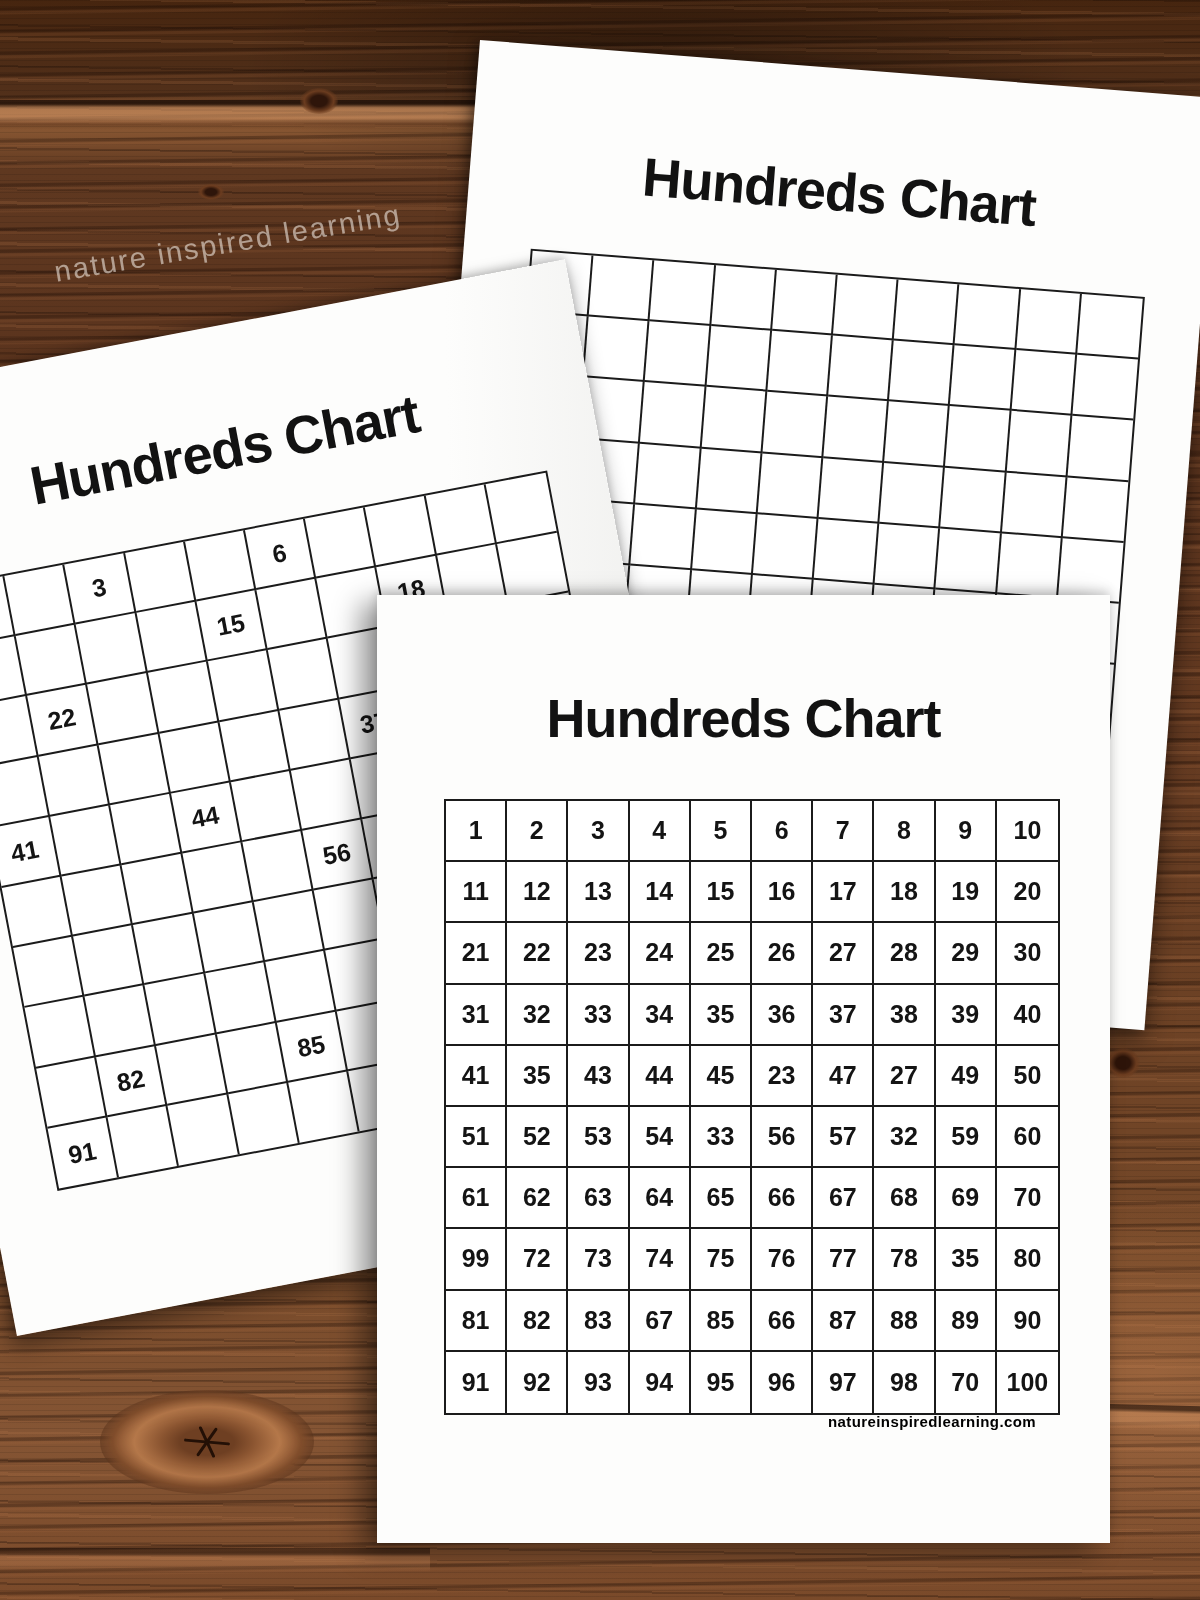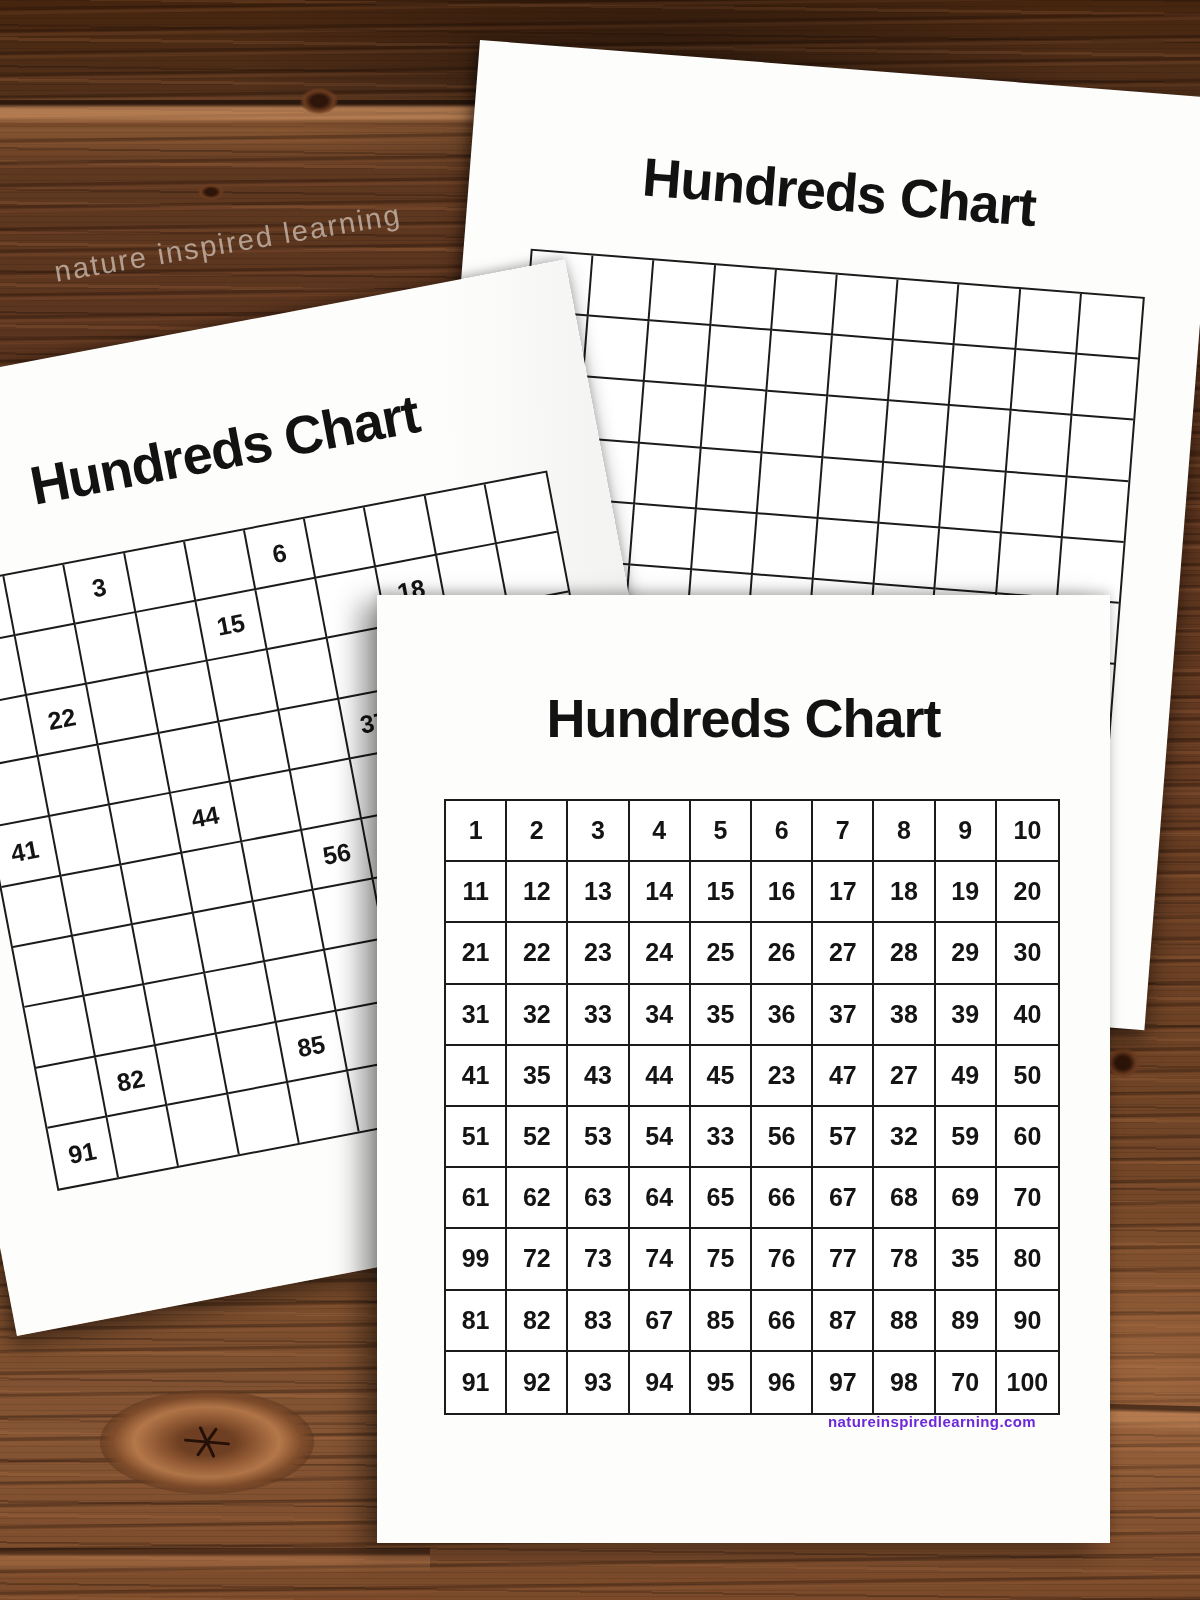--- a/index.html
+++ b/index.html
@@ -63,21 +63,21 @@
     font-size:54px;line-height:1;font-weight:700;letter-spacing:-1px;color:#121212;}
   .grid{position:absolute;left:67px;top:204px;width:616px;height:616px;
     display:grid;grid-template-columns:repeat(10,1fr);grid-template-rows:repeat(10,1fr);
     border:2px solid #1b1b1b;box-sizing:border-box;background:#fff;}
   .cell{border-right:2px solid #1b1b1b;border-bottom:2px solid #1b1b1b;
     display:flex;align-items:center;justify-content:center;
     font-size:25px;font-weight:700;color:#141414;}
   .cell:nth-child(10n){border-right:none;}
   .cell:nth-child(n+91){border-bottom:none;}
   .site-footer{position:absolute;top:818px;right:74px;margin:0;
-    font-size:15px;font-weight:700;letter-spacing:.4px;color:#6d28d9;}
+    font-size:15px;font-weight:700;letter-spacing:.4px;color:#000000;}
 </style>
 </head>
 <body>
 
 <div class="stage">
 
   <div class="seam seam-top"></div>
   <div class="seam seam-right"></div>
   <div class="seam seam-left"></div>
 

